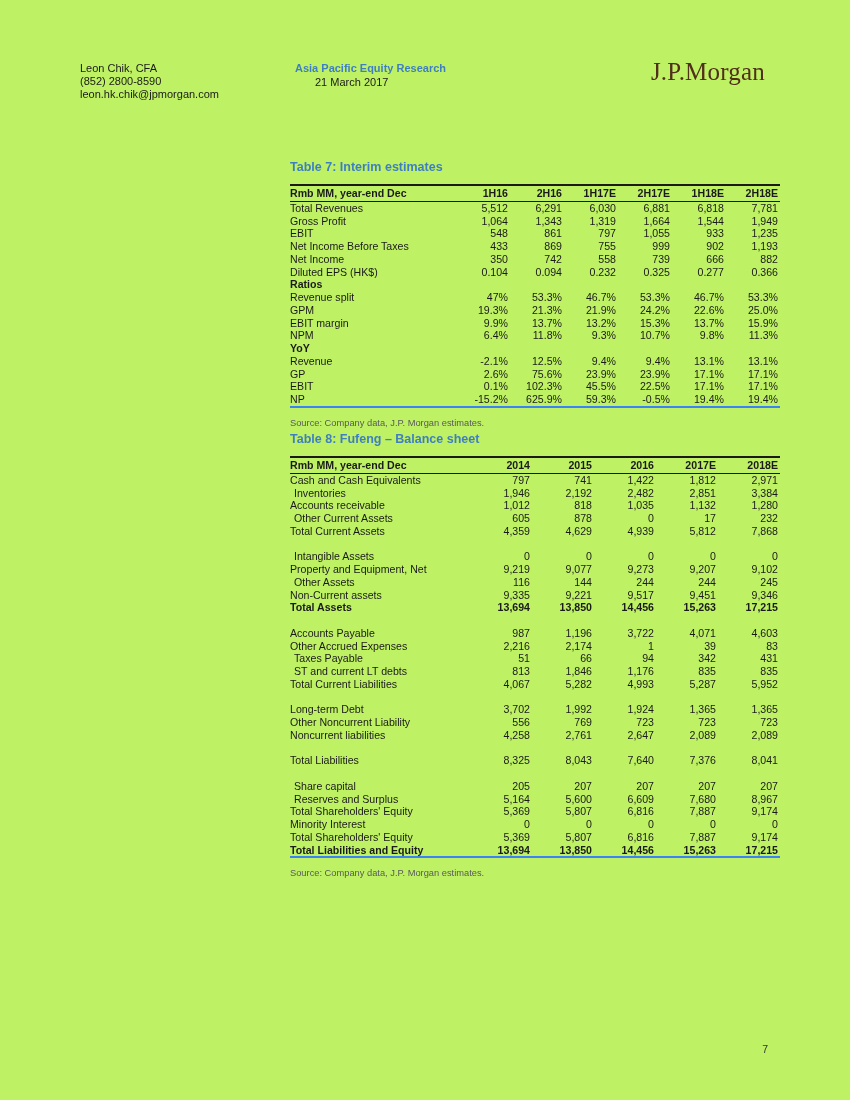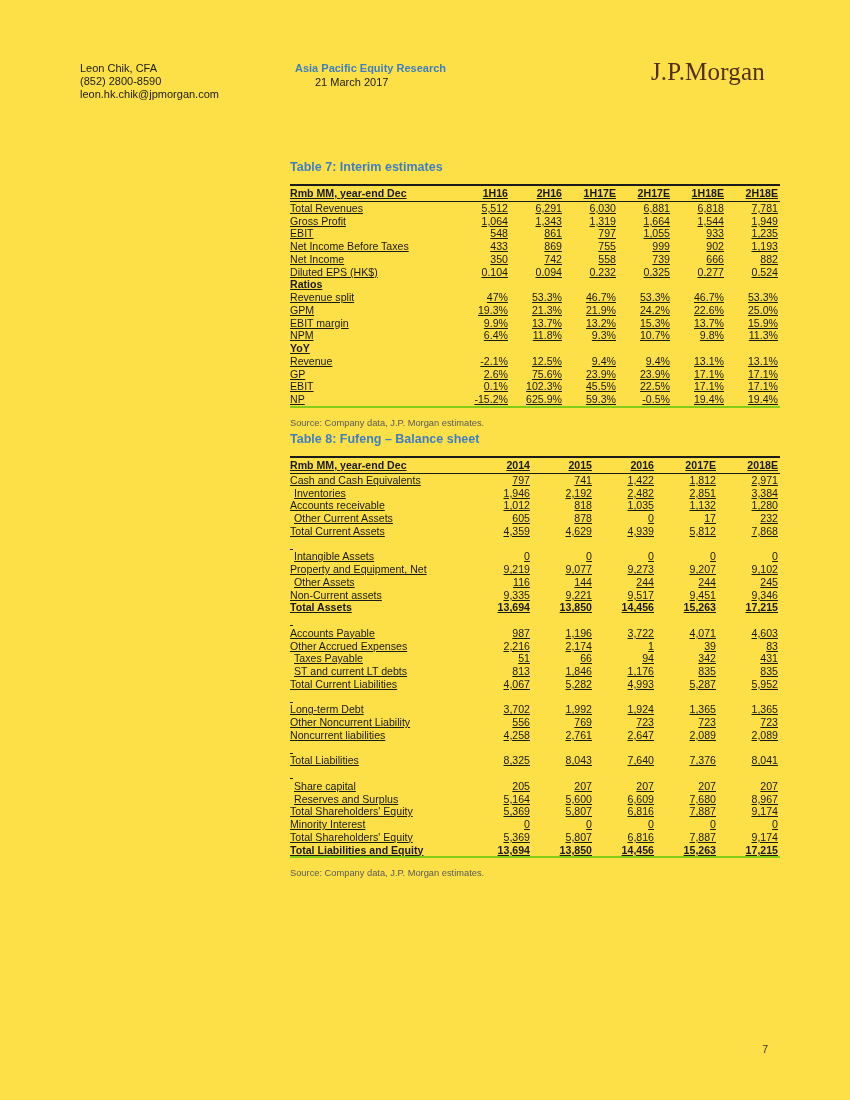--- a/index.html
+++ b/index.html
@@ -3,21 +3,21 @@
 <meta charset="utf-8">
 <style>
   * { margin: 0; padding: 0; box-sizing: border-box; }
   html, body { background: #ffffff; }
   body {
     width: 850px; height: 1100px;
     position: relative;
     font-family: "Liberation Sans", sans-serif;
     color: #1a1a1a;
   }
-  .page { position: absolute; inset: 0; background: #fde047; }
+  .page { position: absolute; inset: 0; background: #bef264; }
 
   
   .analyst-block {
     position: absolute; left: 80px; top: 62px;
     font-size: 11px; line-height: 13px; color: #1a1a1a;
   }
   .division-block {
     position: absolute; left: 295px; top: 61px;
     font-size: 11px; line-height: 14px;
   }
@@ -34,22 +34,22 @@
   .tbl-section { position: absolute; left: 290px; width: 490px; }
   #section-table7 { top: 160px; }
   #section-table8 { top: 432px; }
 
   .tbl-title {
     font-size: 12.5px; font-weight: bold; color: #3f7fc1;
     margin-bottom: 10px;
   }
   table {
     width: 490px; border-collapse: collapse; table-layout: fixed;
-    border-bottom: 2px solid #84cc16;
-    font-size: 10.6px; line-height: 12.75px; text-decoration: underline;
+    border-bottom: 2px solid #3b82f6;
+    font-size: 10.6px; line-height: 12.75px;
   }
   thead th {
     border-top: 2px solid #1a1a1a;
     border-bottom: 1px solid #1a1a1a;
     font-weight: bold; padding: 1px 0 1px 0;
   }
   th.lbl, td.lbl { text-align: left; overflow: hidden; white-space: nowrap; }
   th.num, td.num { text-align: right; padding-right: 2px; white-space: nowrap; }
   td { padding: 0; height: 12.75px; vertical-align: bottom; }
   td.section { font-weight: bold; }
@@ -152,21 +152,21 @@
             <td class="num">666</td>
             <td class="num">882</td>
           </tr>
           <tr>
             <td class="lbl">Diluted EPS (HK$)</td>
             <td class="num">0.104</td>
             <td class="num">0.094</td>
             <td class="num">0.232</td>
             <td class="num">0.325</td>
             <td class="num">0.277</td>
-            <td class="num">0.524</td>
+            <td class="num">0.366</td>
           </tr>
           <tr>
             <td class="lbl section">Ratios</td>
           </tr>
           <tr>
             <td class="lbl">Revenue split</td>
             <td class="num">47%</td>
             <td class="num">53.3%</td>
             <td class="num">46.7%</td>
             <td class="num">53.3%</td>

